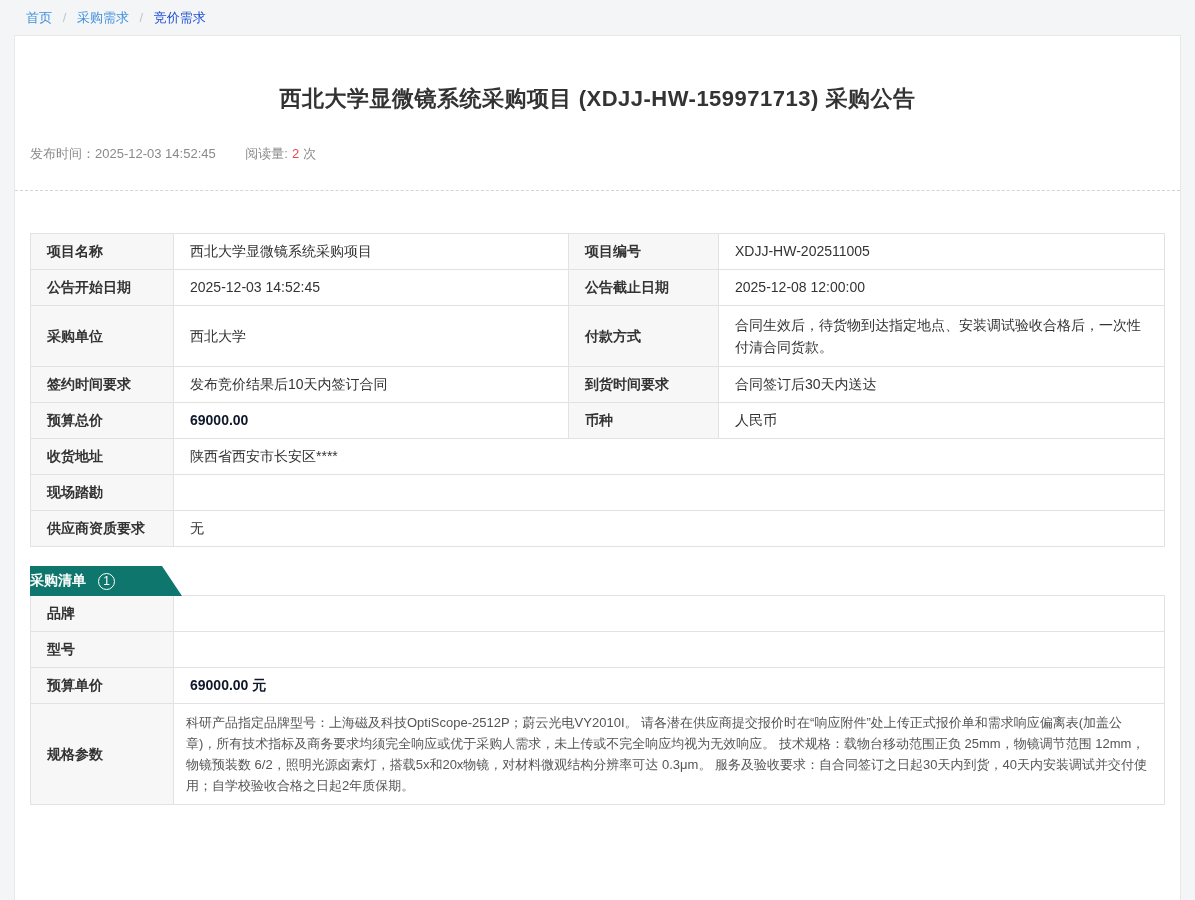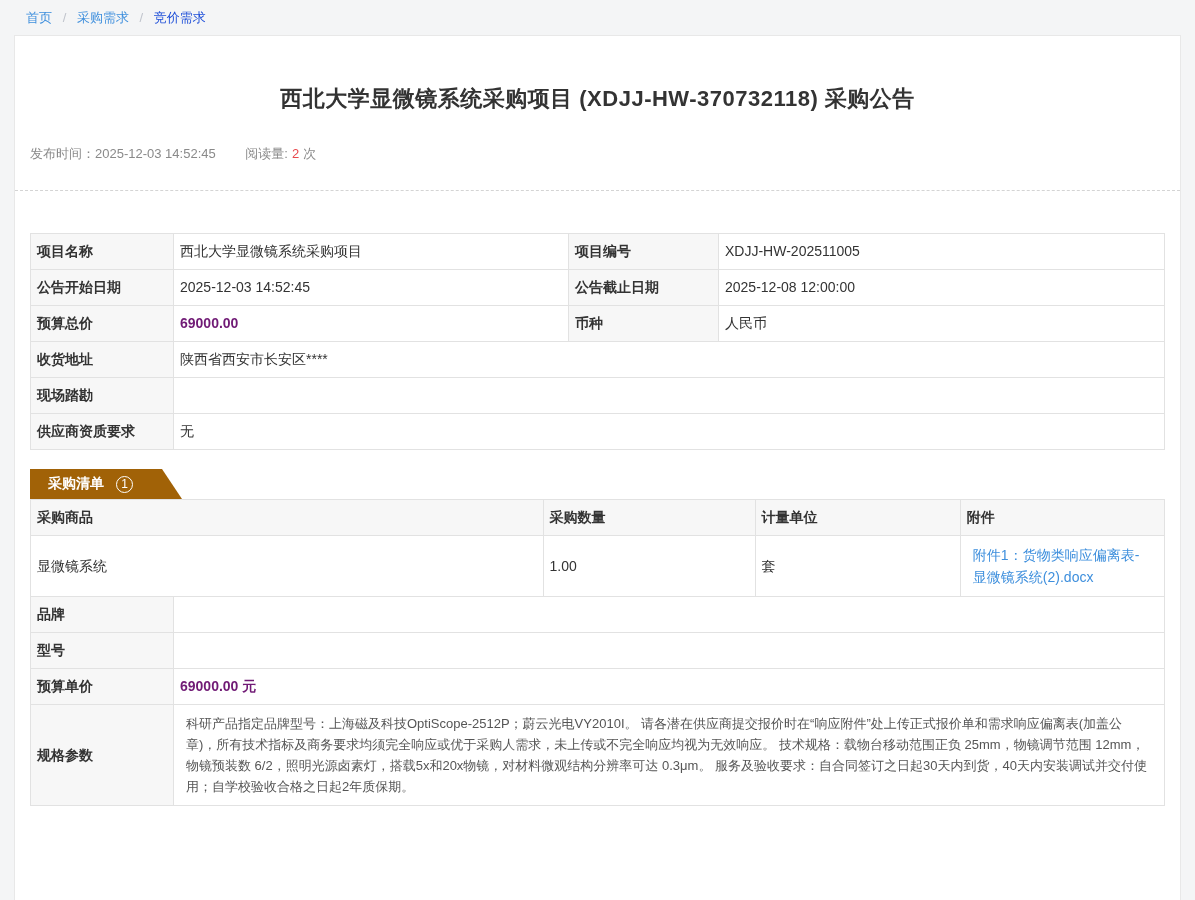--- a/index.html
+++ b/index.html
@@ -25,34 +25,34 @@
     text-align:center; font-size:22px; font-weight:bold; color:#333;
     margin-top:48px; letter-spacing:0.5px;
   }
   .meta { text-align:left; margin-top:31px; font-size:13px; color:#8a8a8a; }
   .meta .views { margin-left:26px; }
   .meta .count { color:#e8494d; margin:0 4px; }
   .dashed-divider { border-bottom:1px dashed #d4d4d4; margin:27px -15px 0 -15px; }
 
   
   table { border-collapse:collapse; width:100%; font-size:14px; color:#333; }
-  td, th { border:1px solid #e2e2e2; padding:8px 6px; vertical-align:middle; height:19px; line-height:19px; }
+  td, th { border:1px solid #e2e2e2; padding:8px 16px; vertical-align:middle; height:19px; line-height:19px; }
   td.lbl, th { background:#f7f7f7; font-weight:bold; text-align:left; color:#333; }
   .info-table { margin-top:42px; }
   .info-table td.lbl  { width:143px; }
   .info-table td.v1   { width:395px; }
   .info-table td.lbl2 { width:150px; }
   .wrap2 { line-height:22px; }
-  .red { color:#701a75; font-weight:bold; }
+  .red { color:#0f172a; font-weight:bold; }
 
   
   .ribbon {
     margin-top:19px; height:30px; width:152px;
-    background:#a16207; color:#fff;
-    display:flex; align-items:center; padding-left:18px;
+    background:#0f766e; color:#fff;
+    display:flex; align-items:center; 
     clip-path:polygon(0 0, calc(100% - 20px) 0, 100% 100%, 0 100%);
     font-size:14px; font-weight:bold;
   }
   .ribbon .badge-circle {
     width:17px; height:17px; border:1px solid #fff; border-radius:50%;
     display:inline-flex; align-items:center; justify-content:center;
     font-size:12px; font-weight:normal; margin-left:12px; line-height:1;
   }
 
   
@@ -69,21 +69,21 @@
 <div class="breadcrumb">
   <span class="crumb-link">首页</span>
   <span class="sep">/</span>
   <span class="crumb-link">采购需求</span>
   <span class="sep">/</span>
   <span class="current">竞价需求</span>
 </div>
 
 <div class="card">
 
-  <div class="page-title">西北大学显微镜系统采购项目 (XDJJ-HW-370732118) 采购公告</div>
+  <div class="page-title">西北大学显微镜系统采购项目 (XDJJ-HW-159971713) 采购公告</div>
 
   <div class="meta">
     <span>发布时间：</span><span>2025-12-03 14:52:45</span>
     <span class="views">
       <span>阅读量:</span><span class="count">2</span><span>次</span>
     </span>
   </div>
 
   <div class="dashed-divider"></div>
 
@@ -93,20 +93,32 @@
       <td class="lbl">项目名称</td>
       <td class="v1">西北大学显微镜系统采购项目</td>
       <td class="lbl lbl2">项目编号</td>
       <td>XDJJ-HW-202511005</td>
     </tr>
     <tr>
       <td class="lbl">公告开始日期</td>
       <td class="v1">2025-12-03 14:52:45</td>
       <td class="lbl lbl2">公告截止日期</td>
       <td>2025-12-08 12:00:00</td>
+    </tr>
+    <tr>
+      <td class="lbl">采购单位</td>
+      <td class="v1">西北大学</td>
+      <td class="lbl lbl2">付款方式</td>
+      <td class="wrap2">合同生效后，待货物到达指定地点、安装调试验收合格后，一次性付清合同货款。</td>
+    </tr>
+    <tr>
+      <td class="lbl">签约时间要求</td>
+      <td class="v1">发布竞价结果后10天内签订合同</td>
+      <td class="lbl lbl2">到货时间要求</td>
+      <td>合同签订后30天内送达</td>
     </tr>
     <tr>
       <td class="lbl">预算总价</td>
       <td class="v1 red">69000.00</td>
       <td class="lbl lbl2">币种</td>
       <td>人民币</td>
     </tr>
     <tr>
       <td class="lbl">收货地址</td>
       <td colspan="3">陕西省西安市长安区****</td>
@@ -120,42 +132,20 @@
       <td colspan="3">无</td>
     </tr>
   </tbody>
     </table>
 
   <div class="ribbon">
     <span>采购清单</span>
     <span class="badge-circle">1</span>
   </div>
 
-  <table class="prod-table">
-    <colgroup>
-      <col style="width:45.2%">
-        <col style="width:18.7%">
-        <col style="width:18.1%">
-        <col style="width:18%">
-    </colgroup>
-    <tbody>
-        <tr>
-      <th>采购商品</th>
-      <th>采购数量</th>
-      <th>计量单位</th>
-      <th>附件</th>
-    </tr>
-    <tr>
-      <td>显微镜系统</td>
-      <td>1.00</td>
-      <td>套</td>
-      <td class="att-cell"><span class="file-link">附件1：货物类响应偏离表-显微镜系统(2).docx</span></td>
-    </tr>
-  </tbody>
-    </table>
 
   <table class="detail-table">
     <tbody>
         <tr>
       <td class="lbl">品牌</td>
       <td></td>
     </tr>
     <tr>
       <td class="lbl">型号</td>
       <td></td>

